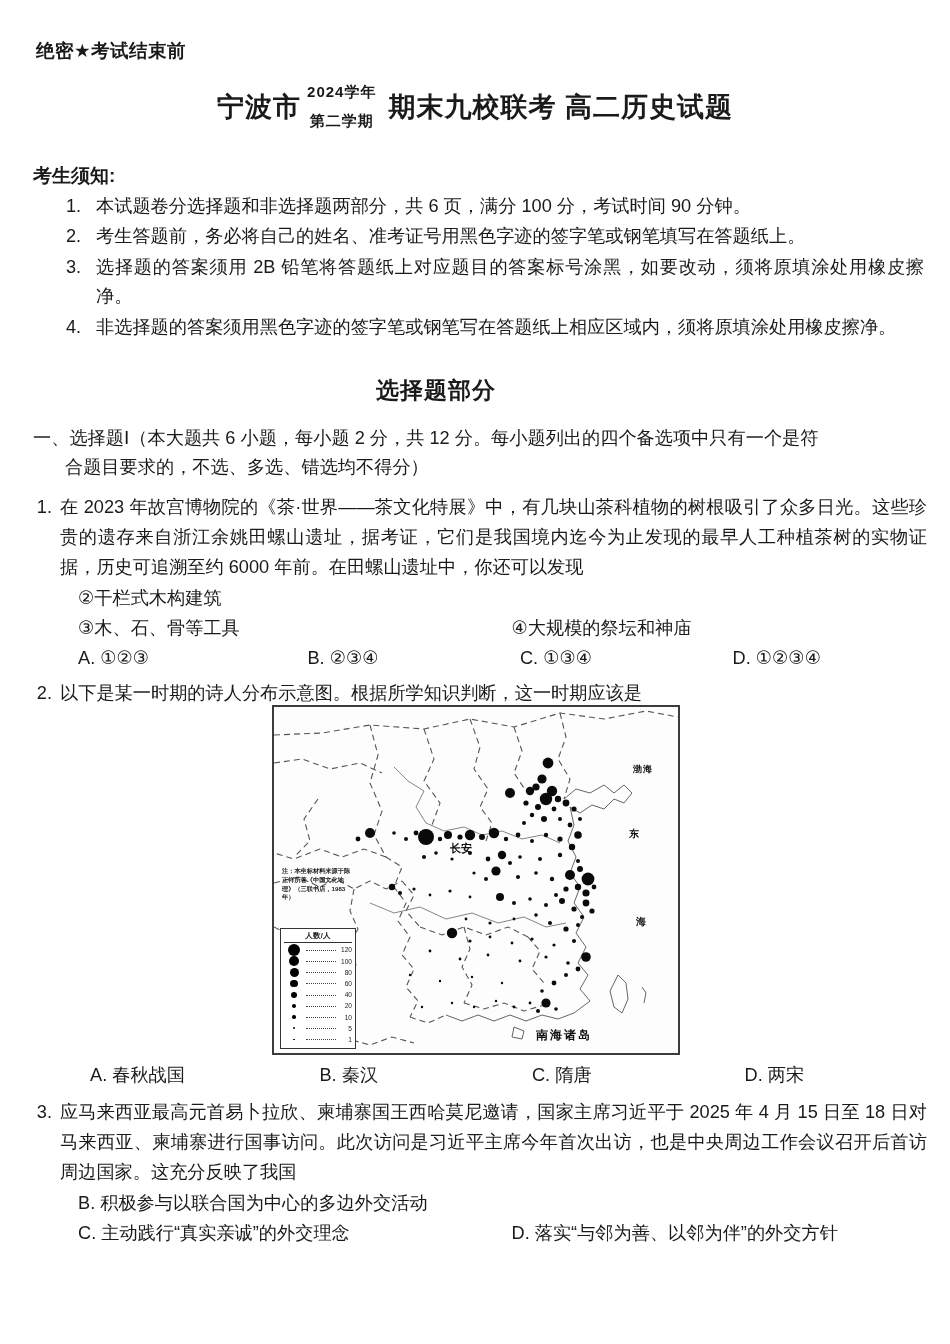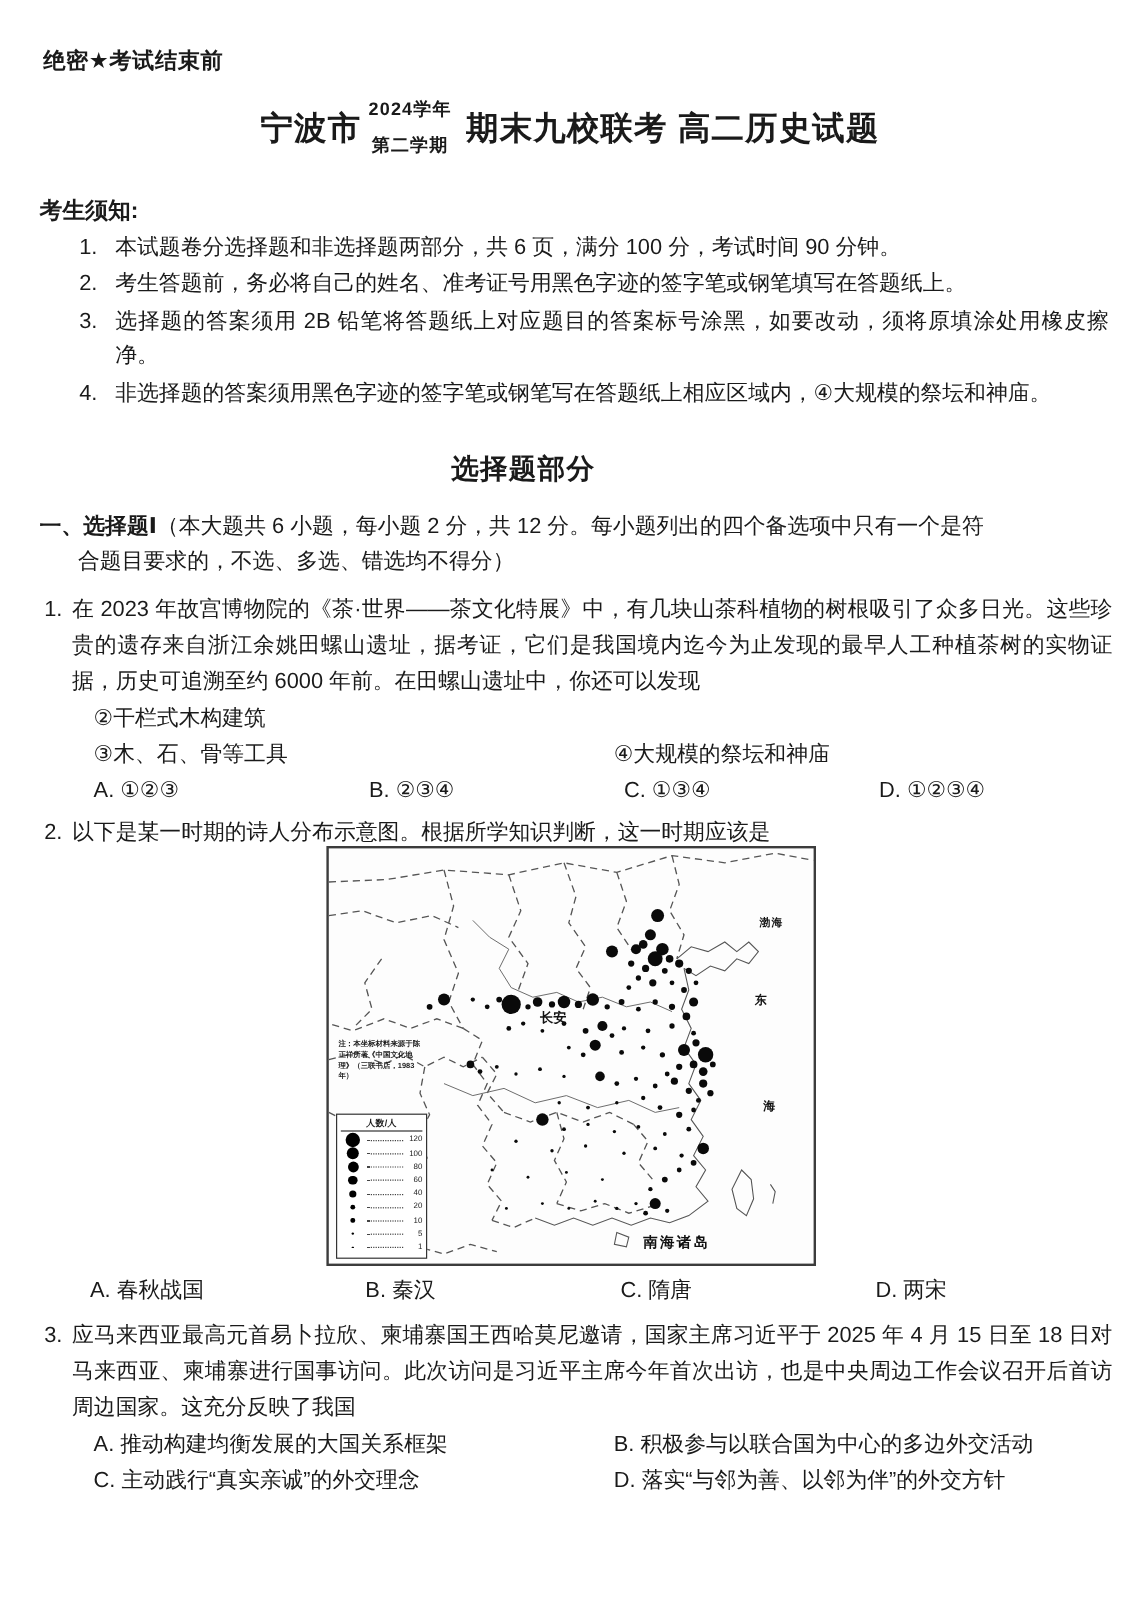--- a/index.html
+++ b/index.html
@@ -116,21 +116,21 @@
 
   .part-head {
     position: absolute;
     top: 424px;
     left: 33px;
     width: 890px;
     font-size: 18.2px;
     line-height: 1.62;
     font-family: "Liberation Sans", "DejaVu Sans", sans-serif;
   }
-  .part-head b { font-weight: bold; margin-top: 36px; }
+  .part-head b { font-weight: normal; margin-top: 36px; }
   .part-head .cont { display: block; padding-left: 32px; }
 
   
   .q {
     position: absolute;
     left: 22px;
     width: 905px;
     font-size: 18.2px;
     line-height: 1.66;
     font-family: "Liberation Sans", "DejaVu Sans", sans-serif;
@@ -164,21 +164,21 @@
     width: 100%;
   }
   .opt-grid4 > div { width: 25%; padding-left: 18px; box-sizing: border-box; }
 
   .opt-grid4 .wide0 { width: 27%; }
   .opt-grid4 .wide1 { width: 25%; }
   .opt-grid4 .wide2 { width: 25%; }
 
   #q1 { top: 492px; }
   #q2 { top: 678px; }
-  #q2opts { top: 1060px; left: 19px; }
+  #q2opts { top: 1060px; left: 34px; }
   #q3 { top: 1097px; }
 
   
   .map-figure {
     position: absolute;
     left: 272px;
     top: 705px;
     width: 408px;
     height: 350px;
     border: 2px solid #3c3c3c;
@@ -292,21 +292,21 @@
     <div class="notice-item">
       <span class="notice-num">2.</span>
       <span class="notice-text">考生答题前，务必将自己的姓名、准考证号用黑色字迹的签字笔或钢笔填写在答题纸上。</span>
     </div>
     <div class="notice-item">
       <span class="notice-num">3.</span>
       <span class="notice-text">选择题的答案须用 2B 铅笔将答题纸上对应题目的答案标号涂黑，如要改动，须将原填涂处用橡皮擦净。</span>
     </div>
     <div class="notice-item">
       <span class="notice-num">4.</span>
-      <span class="notice-text">非选择题的答案须用黑色字迹的签字笔或钢笔写在答题纸上相应区域内，④大规模的祭坛和神庙。</span>
+      <span class="notice-text">非选择题的答案须用黑色字迹的签字笔或钢笔写在答题纸上相应区域内，须将原填涂处用橡皮擦净。</span>
     </div>
   </div>
 
   <div class="section-title">选择题部分</div>
 
   <div class="part-head">
     <b>一、选择题Ⅰ</b><span>（本大题共 6 小题，每小题 2 分，共 12 分。每小题列出的四个备选项中只有一个是符</span>
     <span class="cont">合题目要求的，不选、多选、错选均不得分）</span>
   </div>
 
@@ -596,21 +596,20 @@
       </div>
     </div>
   </div>
 
   <div class="q" id="q3">
     <div class="q-row">
       <span class="q-num">3.</span>
       <div class="q-body">
         <div class="q-stem">应马来西亚最高元首易卜拉欣、柬埔寨国王西哈莫尼邀请，国家主席习近平于 2025 年 4 月 15 日至 18 日对马来西亚、柬埔寨进行国事访问。此次访问是习近平主席今年首次出访，也是中央周边工作会议召开后首访周边国家。这充分反映了我国</div>
         <div class="opt-grid2">
-          <div>A. 推动构建均衡发展的大国关系框架</div>
           <div>B. 积极参与以联合国为中心的多边外交活动</div>
         </div>
         <div class="opt-grid2">
           <div>C. 主动践行“真实亲诚”的外交理念</div>
           <div>D. 落实“与邻为善、以邻为伴”的外交方针</div>
         </div>
       </div>
     </div>
   </div>
 

